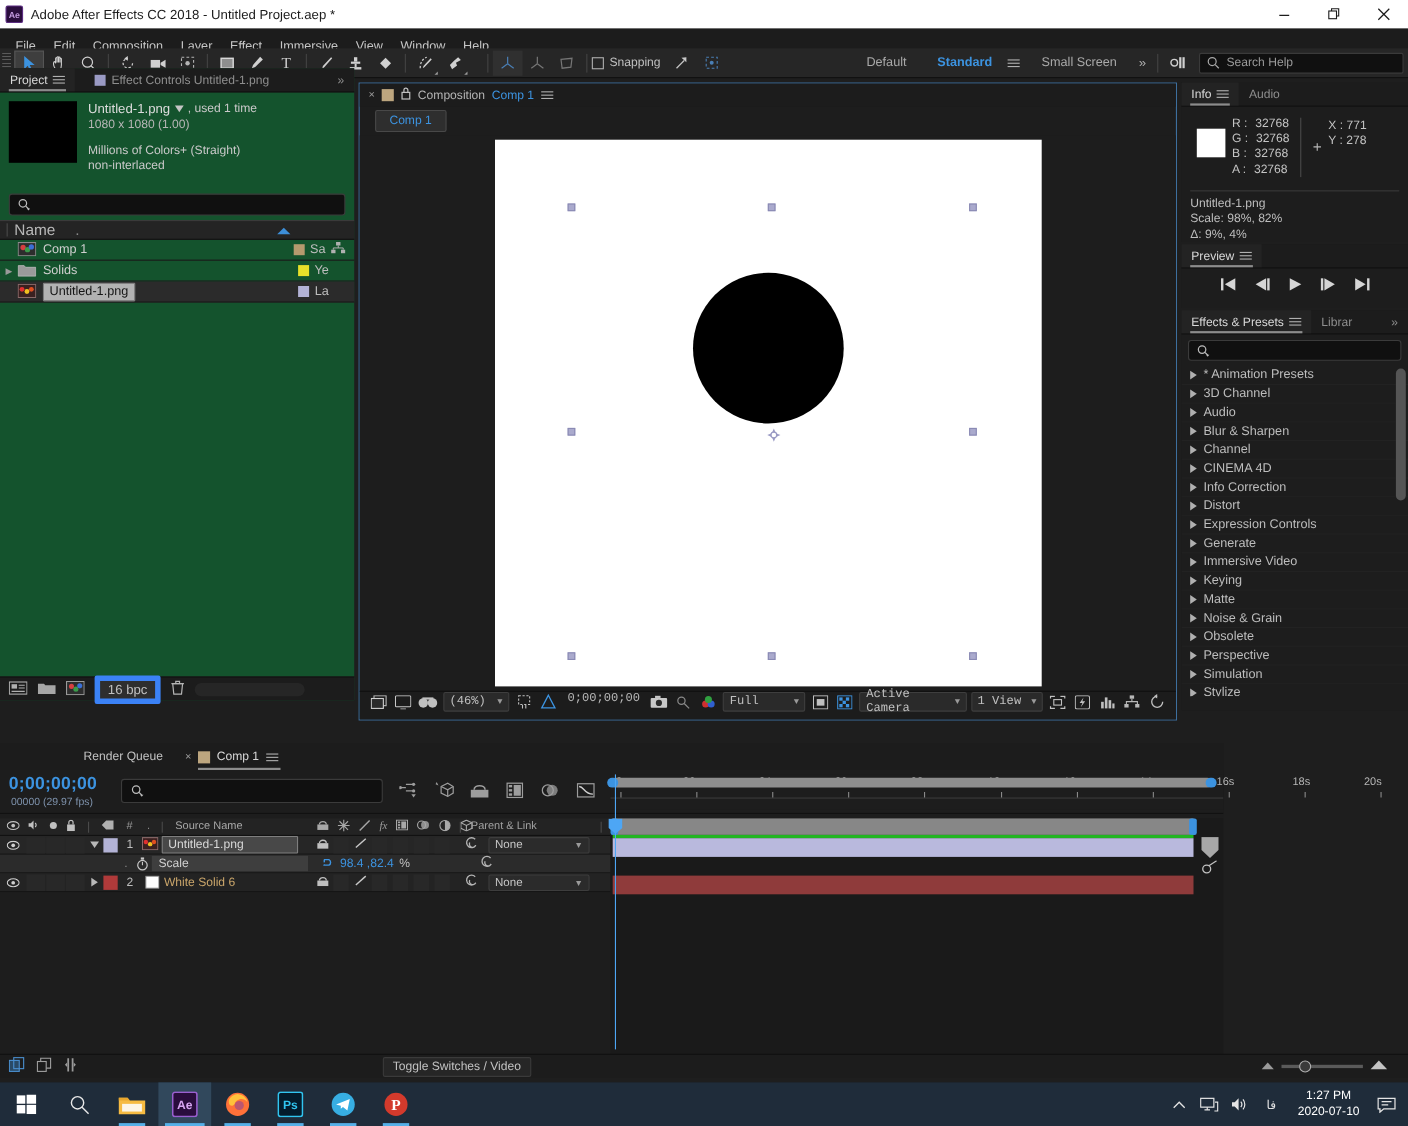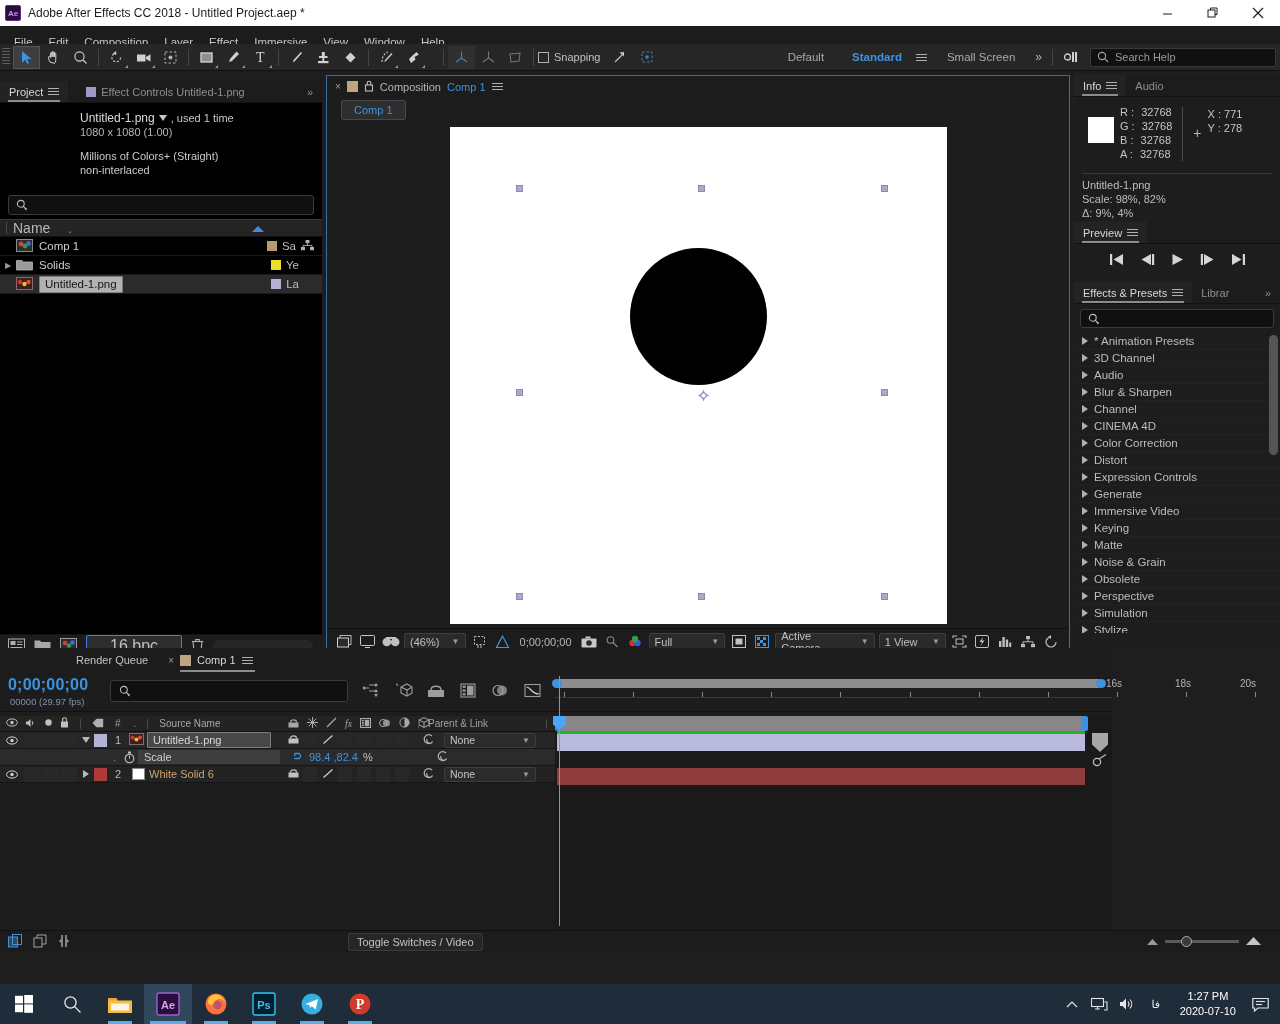--- a/index.html
+++ b/index.html
@@ -89,21 +89,21 @@
   .ptab.active::after {
     content: ''; position: absolute; left: 8px; right: 8px; bottom: 0;
     height: 2px; background: #8c8c8c;
   }
   .hamburger { display: inline-block; width: 11px; }
   .hamburger i {
     display: block; height: 1px; background: #b0b0b0; margin: 2px 0;
   }
 
   
-  #project-panel { left: 0; top: 81px; width: 322px; height: 575px; background: #000000; }
+  #project-panel { left: 0; top: 62px; width: 322px; height: 575px; background: #14532d; }
   .proj-preview { display: flex; padding: 8px 8px 4px 8px; gap: 10px; }
   .proj-thumb { width: 62px; height: 56px; background: #000; flex: none; }
   .proj-meta { font-size: 11px; color: #c9c9c9; line-height: 14px; }
   .proj-meta .dim { color: #b6b6b6; }
   .proj-meta .gap { height: 10px; }
   .proj-search {
     margin: 14px 8px 4px 8px; height: 20px; background: #101010;
     border: 1px solid #3b3b3b; border-radius: 3px; display: flex;
     align-items: center; padding: 0 7px;
   }
@@ -131,22 +131,22 @@
     background: #b2b2b2; color: #141414; padding: 1px 5px 2px 5px;
     border: 1px solid #7c7c7c; border-radius: 1px;
   }
   .lbl-swatch { width: 10px; height: 10px; flex: none; }
   .proj-footer {
     position: absolute; bottom: 0; left: 0; right: 0; height: 22px;
     background: #1c1c1c; display: flex; align-items: center;
     gap: 9px; padding: 0 8px; border-top: 1px solid #111;
   }
   .bpc-btn {
-    background: #2e2e2e; border: 1px solid #3b82f6; border-radius: 2px;
-    font-size: 16px; color: #c0c0c0; padding: 1px 23px;
+    background: #2e2e2e; border: 5px solid #3b82f6; border-radius: 2px;
+    font-size: 12px; color: #c0c0c0; padding: 1px 7px;
   }
   .bpc-bar { flex: 1; height: 12px; background: #262626; border-radius: 6px; max-width: 100px; }
 
   
   #comp-panel {
     left: 326px; top: 75px; width: 744px; height: 580px;
     background: #1d1d1d; border: 1px solid #3d6f9e;
   }
   .comp-tabrow {
     height: 21px; display: flex; align-items: center; gap: 6px;
@@ -171,22 +171,22 @@
   }
   .handle {
     position: absolute; width: 7px; height: 7px; background: #aaaacd;
     border: 1px solid #8a8ab4;
   }
   .anchor {
     position: absolute; left: 247px; top: 262px; width: 13px; height: 13px;
   }
   .comp-bottombar {
     position: absolute; left: 0; right: 0; bottom: 0; height: 26px;
-    background: #1c1c1c; display: flex; align-items: center;
-    gap: 4px; padding: 0 8px; border-top: 1px solid #111;
+    background: #1c1c1c; display: flex; 
+    gap: 4px; padding: 0 8px; border-top: 1px solid #111; font-family: Liberation Mono, monospace;
   }
   .cb-icon { width: 20px; height: 18px; display: flex; align-items: center; justify-content: center; color: #c4c4c4; }
   .cb-val { font-size: 11px; color: #b8b8b8; padding: 0 4px; }
   .cb-select {
     display: flex; align-items: center; justify-content: space-between;
     background: #2a2a2a; border: 1px solid #3e3e3e; border-radius: 2px;
     height: 18px; padding: 0 5px; font-size: 11px; color: #c0c0c0;
   }
   .caret { font-size: 8px; color: #9a9a9a; margin-left: 8px; }
 
@@ -221,21 +221,21 @@
     width: 0; height: 0; border-top: 4px solid transparent;
     border-bottom: 4px solid transparent; border-left: 6px solid #b0b0b0;
     margin-right: 6px;
   }
   .fx-scroll {
     position: absolute; right: 2px; top: 2px; width: 9px; height: 120px;
     background: #555; border-radius: 5px;
   }
 
   
-  #timeline-panel { left: 0; top: 648px; width: 1112px; height: 304px; background: #1d1d1d; }
+  #timeline-panel { left: 0; top: 676px; width: 1112px; height: 304px; background: #1d1d1d; }
   .tl-tabrow {
     height: 24px; background: #1c1c1c; display: flex; align-items: center;
     font-size: 11px; color: #b0b0b0;
   }
   .tl-tab { display: flex; align-items: center; gap: 6px; padding: 0 10px; height: 24px; }
   .tl-tab.rq { padding-left: 76px; color: #c2c2c2; }
   .tl-tab.active { color: #d8d8d8; position: relative; }
   .tl-tab.active::after {
     content: ''; position: absolute; left: 22px; right: 8px; bottom: 0;
     height: 2px; background: #8c8c8c;
@@ -959,21 +959,21 @@
       <div class="fx-row">
           <span class="fx-tri"></span>
           <span>Channel</span>
         </div>
       <div class="fx-row">
           <span class="fx-tri"></span>
           <span>CINEMA 4D</span>
         </div>
       <div class="fx-row">
           <span class="fx-tri"></span>
-          <span>Color Correction</span>
+          <span>Info Correction</span>
         </div>
       <div class="fx-row">
           <span class="fx-tri"></span>
           <span>Distort</span>
         </div>
       <div class="fx-row">
           <span class="fx-tri"></span>
           <span>Expression Controls</span>
         </div>
       <div class="fx-row">

